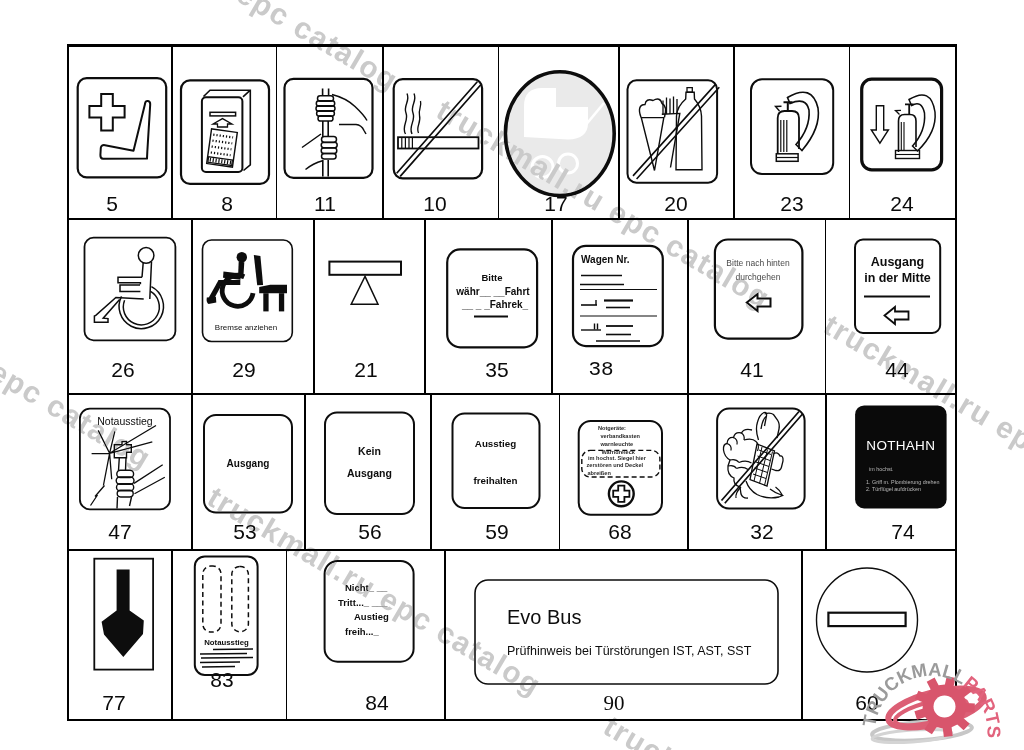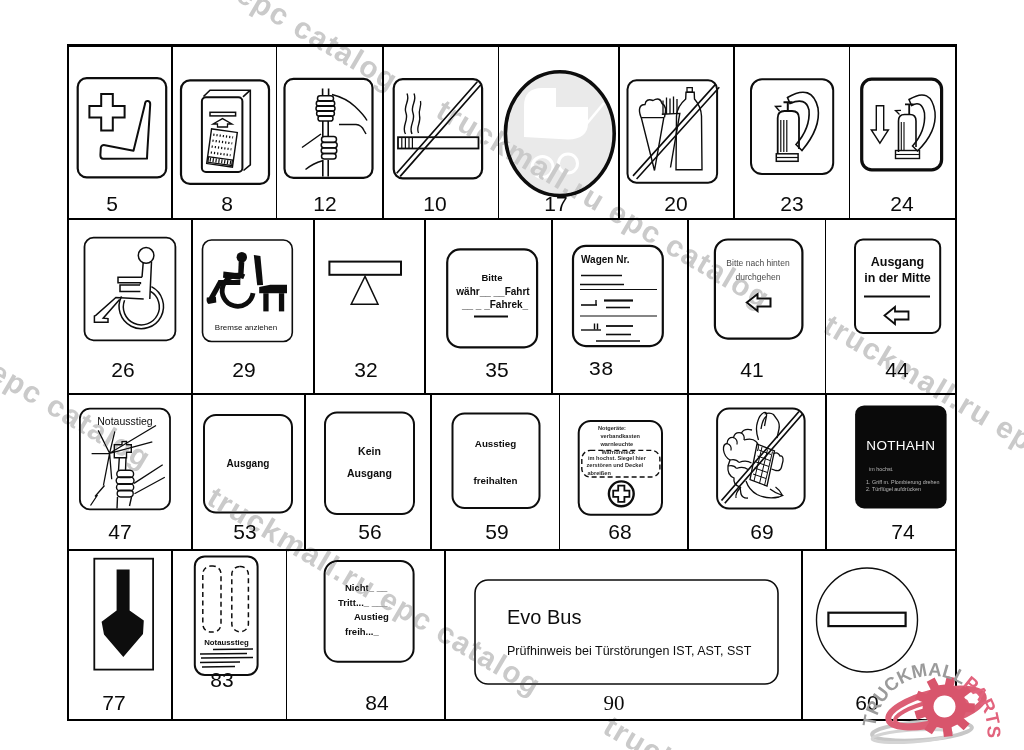--- a/index.html
+++ b/index.html
@@ -44,41 +44,41 @@
 <div class="ln" style="left:687px;top:394px;width:2px;height:156px;"></div>
 <div class="ln" style="left:825px;top:394px;width:2px;height:156px;"></div>
 
 <div class="ln" style="left:171px;top:550px;width:2px;height:171px;"></div>
 <div class="ln" style="left:286px;top:550px;width:1px;height:171px;"></div>
 <div class="ln" style="left:444px;top:550px;width:2px;height:171px;"></div>
 <div class="ln" style="left:801px;top:550px;width:2px;height:171px;"></div>
 
 <div class="lbl" style="left:82px;top:192px;width:60px;">5</div>
 <div class="lbl" style="left:197px;top:192px;width:60px;">8</div>
-<div class="lbl" style="left:295px;top:192px;width:60px;">12</div>
+<div class="lbl" style="left:295px;top:192px;width:60px;">11</div>
 <div class="lbl" style="left:405px;top:192px;width:60px;">10</div>
 <div class="lbl" style="left:526px;top:192px;width:60px;">17</div>
 <div class="lbl" style="left:646px;top:192px;width:60px;">20</div>
 <div class="lbl" style="left:762px;top:192px;width:60px;">23</div>
 <div class="lbl" style="left:872px;top:192px;width:60px;">24</div>
 
 <div class="lbl" style="left:93px;top:358px;width:60px;">26</div>
 <div class="lbl" style="left:214px;top:358px;width:60px;">29</div>
-<div class="lbl" style="left:336px;top:358px;width:60px;">32</div>
+<div class="lbl" style="left:336px;top:358px;width:60px;">21</div>
 <div class="lbl" style="left:467px;top:358px;width:60px;">35</div>
 <div class="lbl" style="left:571px;top:358px;width:60px;font-family:Liberation Mono, monospace;">38</div>
 <div class="lbl" style="left:722px;top:358px;width:60px;">41</div>
 <div class="lbl" style="left:867px;top:358px;width:60px;">44</div>
 
 <div class="lbl" style="left:90px;top:520px;width:60px;">47</div>
 <div class="lbl" style="left:215px;top:520px;width:60px;">53</div>
 <div class="lbl" style="left:340px;top:520px;width:60px;">56</div>
 <div class="lbl" style="left:467px;top:520px;width:60px;">59</div>
 <div class="lbl" style="left:590px;top:520px;width:60px;">68</div>
-<div class="lbl" style="left:732px;top:520px;width:60px;">69</div>
+<div class="lbl" style="left:732px;top:520px;width:60px;">32</div>
 <div class="lbl" style="left:873px;top:520px;width:60px;">74</div>
 
 <div class="lbl" style="left:84px;top:691px;width:60px;">77</div>
 <div class="lbl" style="left:192px;top:668px;width:60px;">83</div>
 <div class="lbl" style="left:347px;top:691px;width:60px;">84</div>
 <div class="lbl" style="left:584px;top:691px;width:60px;font-family:Liberation Serif, serif;">90</div>
 <div class="lbl" style="left:837px;top:691px;width:60px;">60</div>
 
 <div class="wm" style="left:76px;top:-125px;">truckmall.ru epc catalog</div>
 <div class="wm" style="left:448px;top:93px;">truckmall.ru epc catalog</div>

